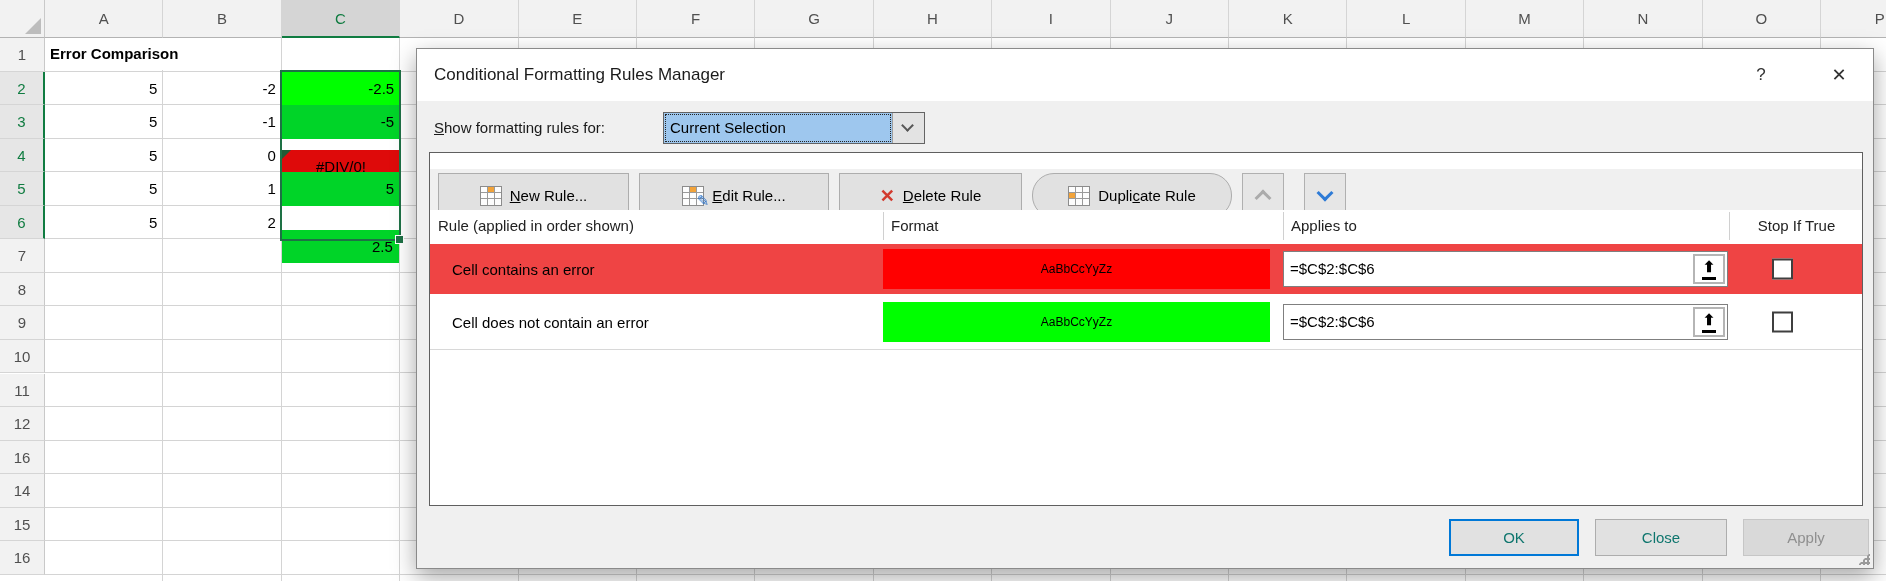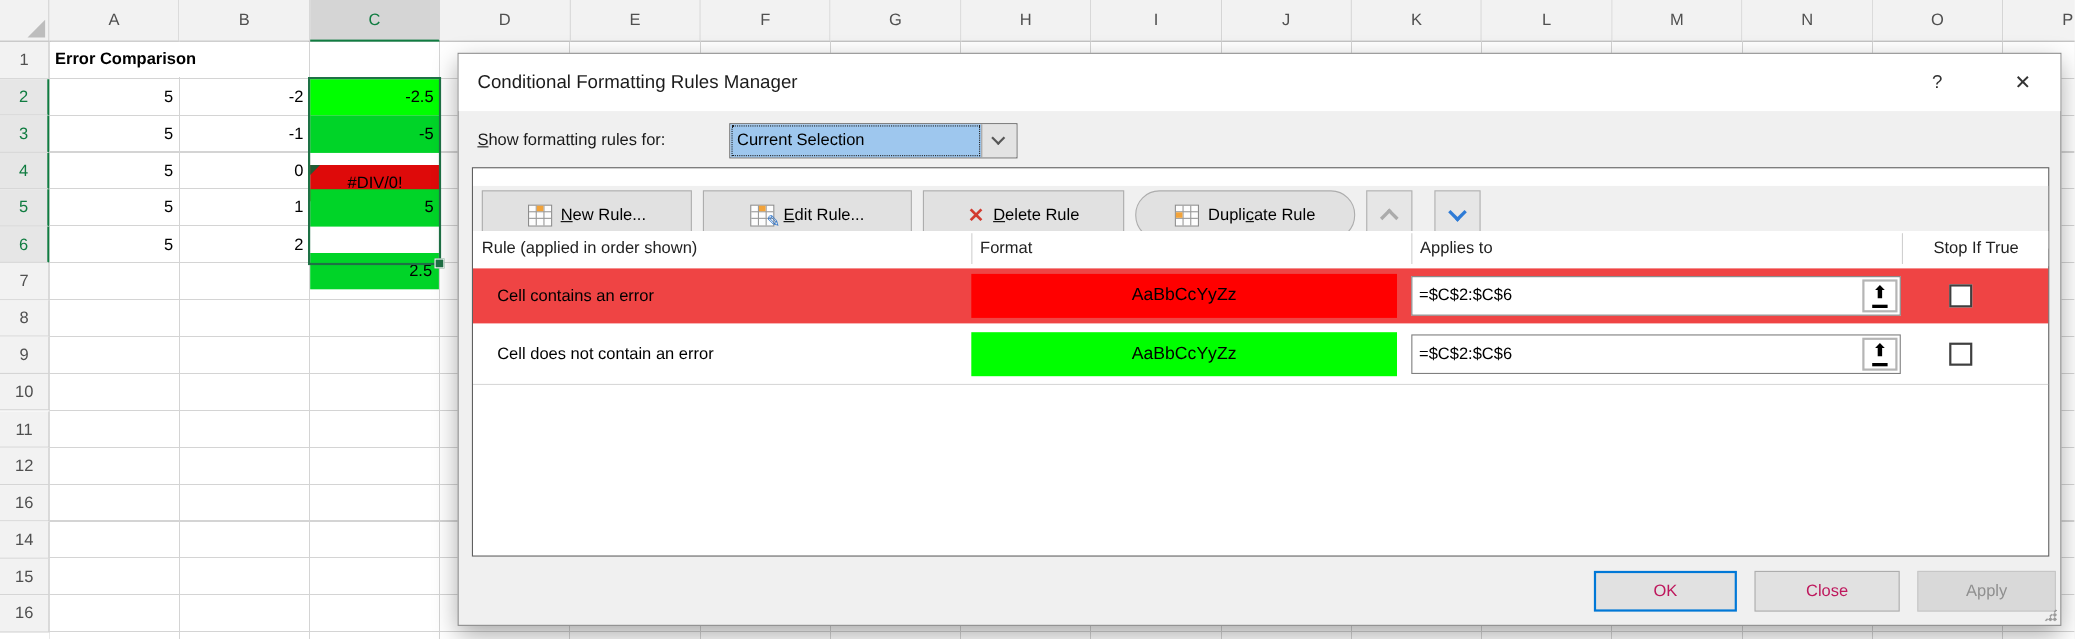--- a/index.html
+++ b/index.html
@@ -77,33 +77,33 @@
   .move-btn .chev{left:14px;top:18px;width:12px;height:12px;}
   .chev.up-g{border-left:3px solid #ababab;border-top:3px solid #ababab;transform:rotate(45deg);}
   .chev.down-b{border-left:3px solid #2e7bd6;border-top:3px solid #2e7bd6;transform:rotate(225deg);top:13px;}
   .thead{position:absolute;left:0;top:57px;right:0;height:32px;background:#fff;font-size:15px;color:#222;}
   .th{position:absolute;top:0;line-height:32px;white-space:nowrap;}
   .th-sep{position:absolute;top:2px;height:28px;width:1px;background:#d0d0d0;}
   .rrow{position:absolute;left:0;right:0;}
   .rrow.sel{background:#ef4444;}
   .rrow .rule-name{position:absolute;left:22px;top:50%;transform:translateY(-50%);color:#000;white-space:nowrap;}
   .swatch{position:absolute;left:453px;width:387px;height:40px;top:50%;transform:translateY(-50%);
-    text-align:center;line-height:40px;font-size:16px;color:#000;}
+    text-align:center;line-height:40px;font-size:12px;color:#000;}
   .applies{position:absolute;left:853px;width:445px;height:36px;top:50%;transform:translateY(-50%);
     background:#fff;border:1px solid #7f7f7f;box-sizing:border-box;}
   .applies .val{position:absolute;left:6px;top:0;line-height:34px;font-size:15px;color:#000;}
   .collapse-btn{position:absolute;right:2px;top:2px;bottom:2px;width:32px;background:#fff;
     border:2px solid #b5b5b5;box-sizing:border-box;text-align:center;}
   .collapse-btn .arrow{display:inline-block;margin-top:1px;font-size:15px;line-height:20px;
     color:#000;border-bottom:3px solid #000;padding:0 1px;font-weight:bold;}
   .stopchk{position:absolute;left:1342px;width:21px;height:21px;top:50%;transform:translateY(-50%);
     background:#fff;border:2px solid #3f3f3f;box-sizing:border-box;}
   .row-sep{position:absolute;left:0;right:0;height:1px;background:#d8d8d8;}
   .dlg-btn{position:absolute;top:470px;height:37px;background:#e1e1e1;border:1px solid #adadad;
-    box-sizing:border-box;text-align:center;line-height:35px;font-size:15px;color:#be185d;cursor:default;}
+    box-sizing:border-box;text-align:center;line-height:35px;font-size:15px;color:#0f766e;cursor:default;}
   .dlg-btn.ok{left:1032px;width:130px;border:2px solid #0078d7;line-height:33px;}
   .dlg-btn.close{left:1178px;width:132px;}
   .dlg-btn.apply{left:1326px;width:126px;background:#d9d9d9;border-color:#c6c6c6;color:#8f8f8f;}
   .grip{position:absolute;right:3px;bottom:3px;width:12px;height:12px;
     background:radial-gradient(circle at 2px 2px,#9a9a9a 1.6px,transparent 1.8px) 0 0/4px 4px;
     clip-path:polygon(100% 0,100% 100%,0 100%);}
 </style>
 </head>
 <body>
 

